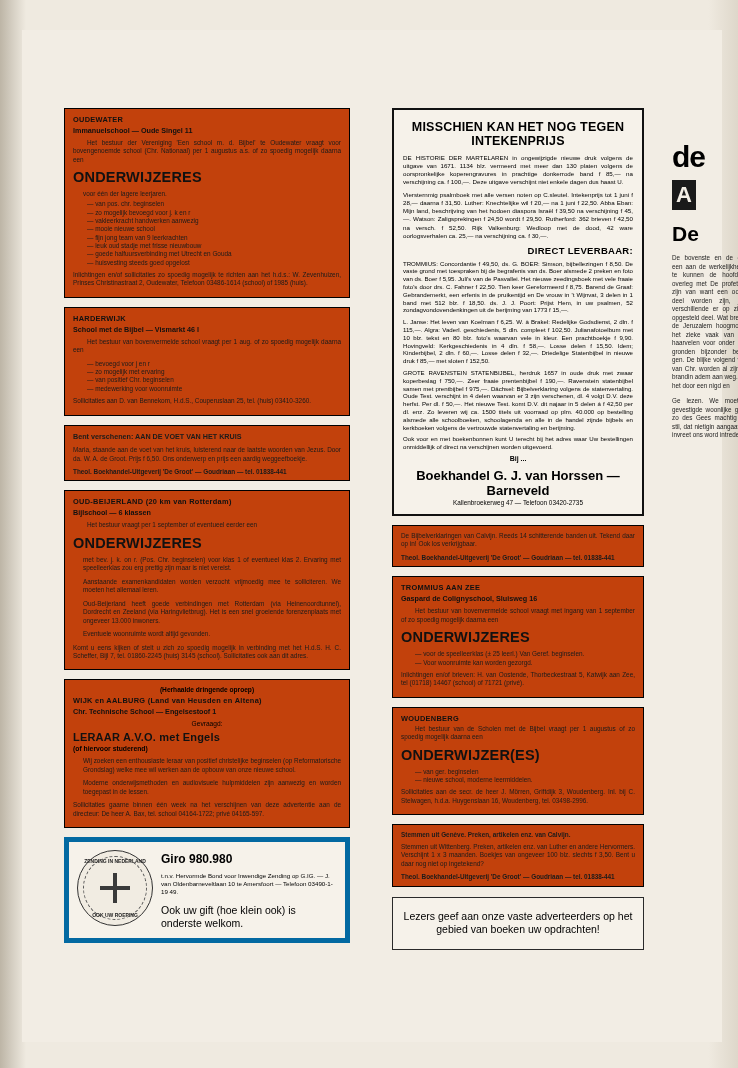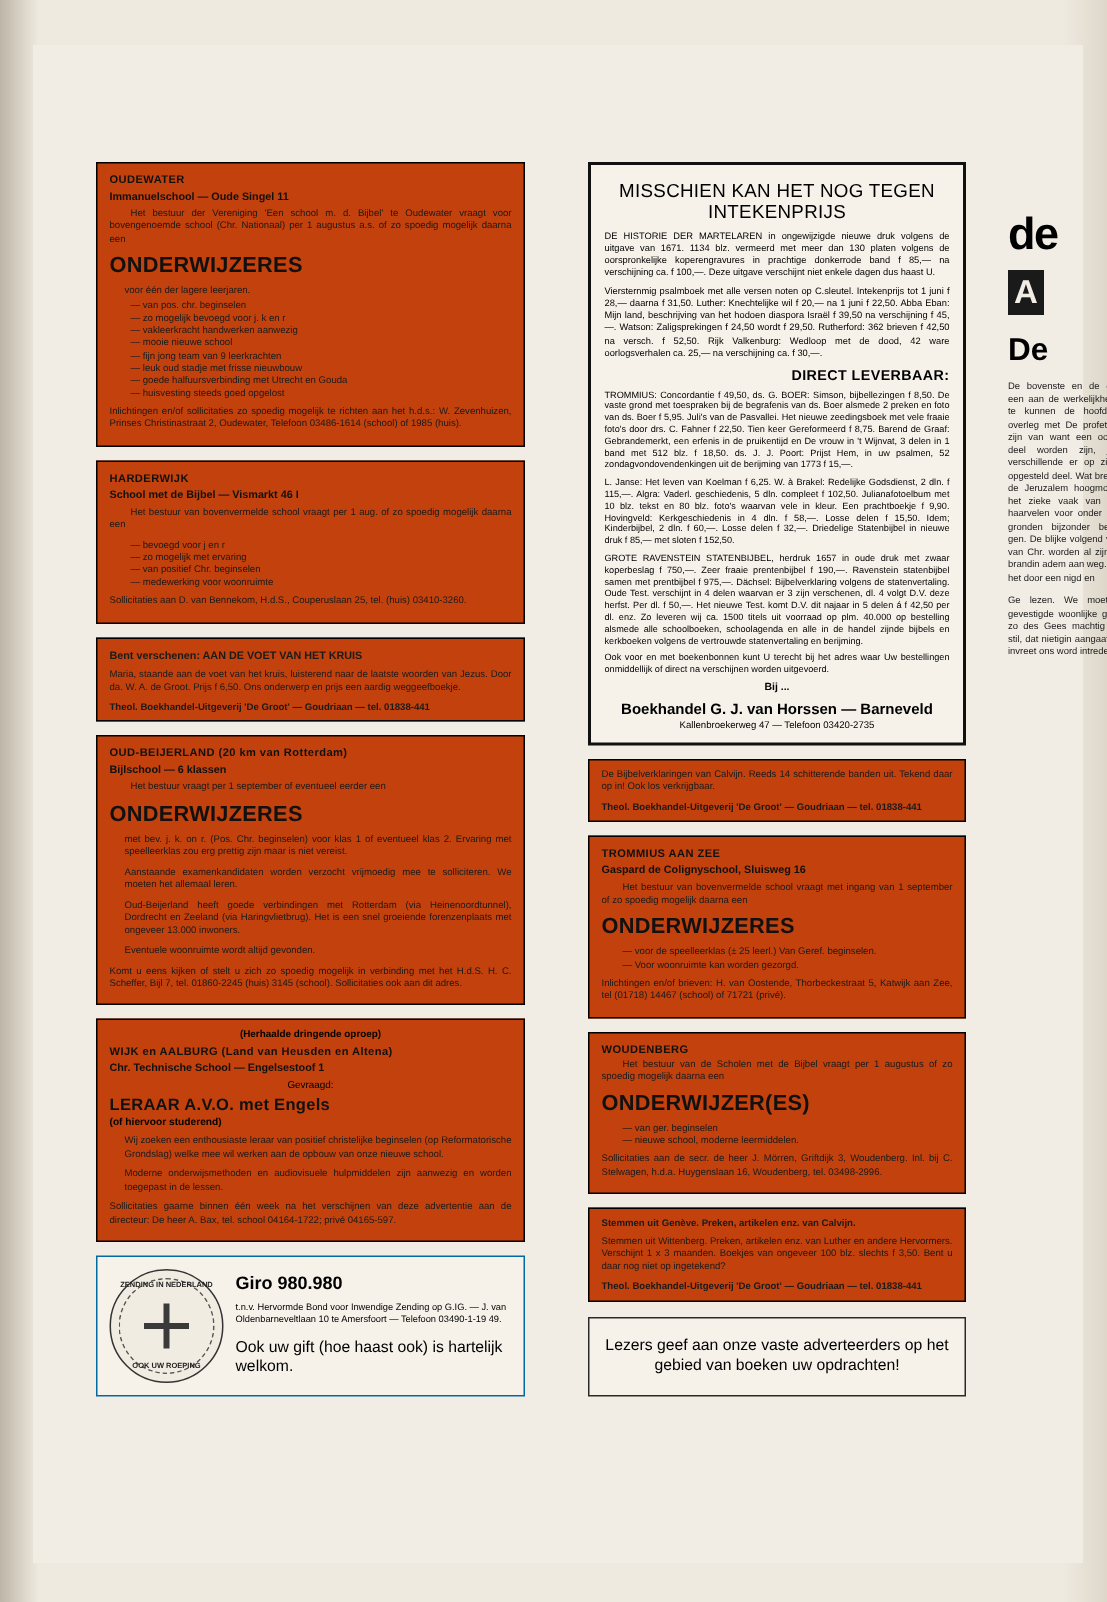--- a/index.html
+++ b/index.html
@@ -35,30 +35,30 @@
   .vac.small{font-size:11px;}
   .sub{font-size:6.4px;color:#1b1b1b;margin:0 0 3px 10px;}
   ul.dash{margin:0 0 4px 14px;padding:0;list-style:none;}
   ul.dash li{font-size:6.4px;line-height:1.3;color:#1b1b1b;}
   ul.dash li:before{content:"— ";}
   .center{text-align:center;}
   .ad-title{font-size:7.2px;font-weight:bold;}
 
   
   .bigad{border:2px solid #111;background:#f6f2ea;padding:8px 9px;margin-bottom:9px;}
-  .bigad h2{font-size:12.5px;line-height:1.12;text-align:center;margin:2px 0 6px 0;font-weight:normal;letter-spacing:.2px;}
+  .bigad h2{font-size:12.5px;line-height:1.12;text-align:center;margin:2px 0 6px 0;font-weight:bold;letter-spacing:.2px;}
   .bigad .lead{font-size:6.2px;line-height:1.3;text-align:justify;margin:0 0 5px 0;}
   .bigad h3{font-size:9.5px;text-align:right;font-weight:bold;margin:4px 0 4px 0;letter-spacing:.3px;}
   .bigad .body{font-size:6.1px;line-height:1.28;text-align:justify;margin:0 0 4px 0;}
-  .bigad .shop{font-size:10px;font-weight:bold;text-align:center;margin:6px 0 1px 0;}
+  .bigad .shop{font-size:13px;font-weight:bold;text-align:center;margin:6px 0 1px 0;}
   .bigad .shopsub{font-size:6.4px;text-align:center;}
   .bold{font-weight:bold;}
 
   
-  .giro{border:1px solid #0369a1;background:#f6f2ea;padding:8px;display:flex;gap:8px;align-items:flex-start;}
+  .giro{border:5px solid #0369a1;background:#f6f2ea;padding:8px;display:flex;gap:8px;align-items:flex-start;}
   .stamp{
     width:74px;height:74px;border-radius:50%;
     border:1px solid #333;flex:0 0 74px;position:relative;
     background:#f1ece2;
   }
   .stamp .ring{position:absolute;inset:5px;border:1px dashed #555;border-radius:50%;}
   .stamp .txt{position:absolute;inset:0;font-size:5px;font-weight:bold;color:#222;}
   .stamp .t1{position:absolute;top:7px;left:0;right:0;text-align:center;}
   .stamp .t2{position:absolute;bottom:7px;left:0;right:0;text-align:center;}
   .stamp .cross{position:absolute;left:50%;top:50%;transform:translate(-50%,-50%);width:30px;height:30px;}
@@ -157,21 +157,21 @@
         <div class="ring"></div>
         <div class="cross"></div>
         <div class="txt">
           <div class="t1">ZENDING IN NEDERLAND</div>
           <div class="t2">OOK UW ROEPING</div>
         </div>
       </div>
       <div class="gtxt">
         <h4>Giro 980.980</h4>
         <p>t.n.v. Hervormde Bond voor Inwendige Zending op G.IG. — J. van Oldenbarneveltlaan 10 te Amersfoort — Telefoon 03490-1-19 49.</p>
-        <div class="appeal">Ook uw gift (hoe haast ook) is hartelijk welkom.</div>
+        <div class="appeal">Ook uw gift (hoe klein ook) is onderste welkom.</div>
       </div>
     </div>
 
   </div>
 
   <div class="colM">
 
     <div class="bigad">
       <h2>MISSCHIEN KAN HET NOG TEGEN INTEKENPRIJS</h2>
       <p class="lead">DE HISTORIE DER MARTELAREN in ongewijzigde nieuwe druk volgens de uitgave van 1671. 1134 blz. vermeerd met meer dan 130 platen volgens de oorspronkelijke koperengravures in prachtige donkerrode band f 85,— na verschijning ca. f 100,—. Deze uitgave verschijnt niet enkele dagen dus haast U.</p>

